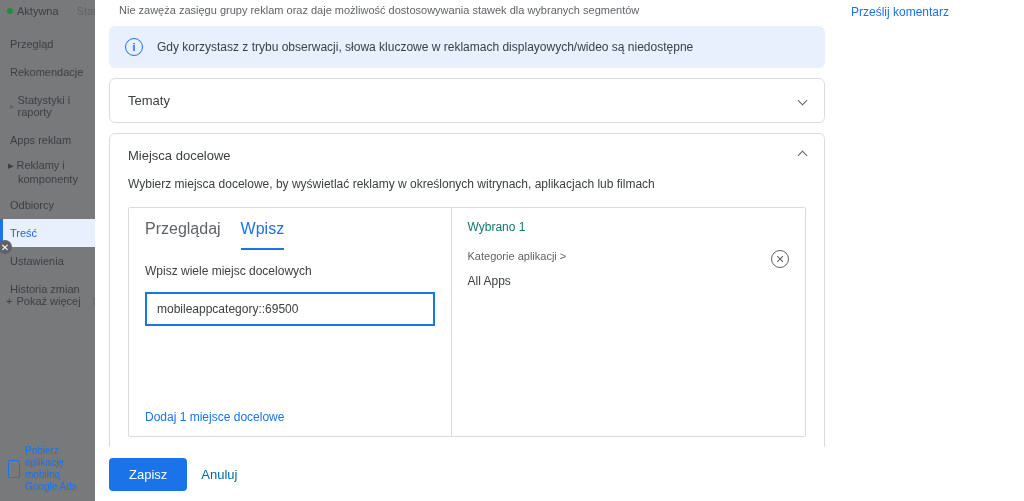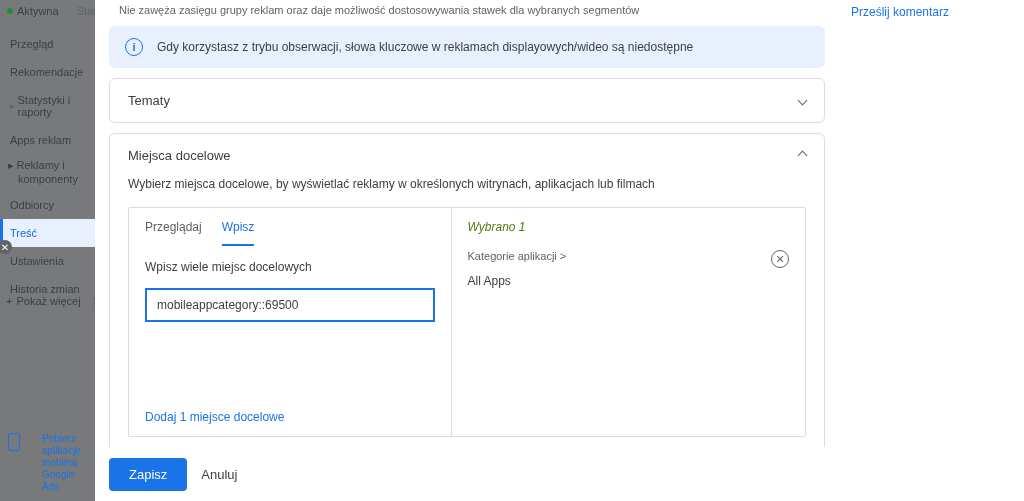--- a/index.html
+++ b/index.html
@@ -15,21 +15,21 @@
     .sidebar-nav { position: absolute; left: 0; top: 30px; width: 95px; }
     .nav-item { font-size: 11px; color: #3c4043; padding: 8px 10px; cursor: pointer; display: flex; align-items: center; }
     .nav-item.active { background: #e8f0fe; color: #1967d2; border-left: 3px solid #1a73e8; padding-left: 7px; font-weight: 500; }
     .nav-expand { font-size: 9px; margin-right: 3px; color: #5f6368; }
     .nav-sub { font-size: 11px; color: #3c4043; padding: 4px 10px 4px 18px; cursor: pointer; line-height: 1.3; }
 
     .show-more { position: absolute; left: 6px; top: 295px; font-size: 11px; color: #3c4043; display: flex; align-items: center; gap: 4px; }
 
     .close-x { position: absolute; left: -2px; top: 240px; width: 14px; height: 14px; background: #5f6368; border-radius: 50%; color: #fff; font-size: 10px; display: flex; align-items: center; justify-content: center; }
 
-    .app-promo { position: absolute; left: 8px; bottom: 8px; font-size: 10px; color: #1a73e8; display: flex; align-items: flex-start; gap: 22px; max-width: 80px; line-height: 1.2; }
+    .app-promo { position: absolute; left: 8px; bottom: 8px; font-size: 10px; color: #1a73e8; display: flex; align-items: center; gap: 5px; max-width: 80px; line-height: 1.2; }
     .app-promo-icon { width: 12px; height: 18px; border: 1.5px solid #1a73e8; border-radius: 2px; flex-shrink: 0; }
 
     .modal { position: absolute; left: 95px; top: 0; right: 0; bottom: 0; background: #fff; display: flex; }
 
     .main-col { flex: 1; padding: 0 14px 0 14px; overflow-y: auto; }
     .right-col { width: 185px; padding: 2px 12px; }
 
     .feedback-link { color: #1a73e8; font-size: 12px; cursor: pointer; }
 
     .top-hint { font-size: 11px; color: #5f6368; padding: 4px 10px 10px 10px; }
@@ -39,42 +39,42 @@
 
     .card { border: 1px solid #dadce0; border-radius: 6px; margin-bottom: 10px; background: #fff; }
     .card-header { padding: 14px 18px; font-size: 13px; color: #3c4043; font-weight: 500; display: flex; justify-content: space-between; align-items: center; cursor: pointer; }
     .card-body { padding: 0 18px 14px; }
     .section-desc { font-size: 12px; color: #3c4043; padding: 0 0 16px 0; }
 
     .placements-box { border: 1px solid #dadce0; border-radius: 2px; display: flex; min-height: 230px; }
     .left-pane { flex: 1; border-right: 1px solid #dadce0; display: flex; flex-direction: column; }
     .right-pane { flex: 1; padding: 12px 16px; }
 
-    .tabs { display: flex; gap: 20px; padding: 12px 16px 0; font-size: 12px; color: #5f6368; }
+    .tabs { display: flex; gap: 20px; padding: 12px 16px 0; font-size: 16px; color: #5f6368; }
     .tab { padding-bottom: 10px; cursor: pointer; }
     .tab.active { color: #1a73e8; border-bottom: 2px solid #1a73e8; font-weight: 500; }
 
     .input-area { padding: 14px 16px; flex: 1; }
     .input-label { font-size: 12px; color: #3c4043; margin-bottom: 14px; }
     .text-input { width: 100%; border: 2px solid #1a73e8; border-radius: 0; padding: 8px 10px; font-size: 12px; outline: none; color: #3c4043; }
 
     .add-link { color: #1a73e8; font-size: 12px; font-weight: 500; padding: 12px 16px; cursor: pointer; }
 
-    .selected-head { font-size: 12px; color: #4d7c0f; margin-bottom: 16px; font-style: italic; }
+    .selected-head { font-size: 12px; color: #0f766e; margin-bottom: 16px; }
     .sel-item { display: flex; justify-content: space-between; align-items: flex-start; }
     .sel-cat { font-size: 11px; color: #5f6368; }
     .sel-name { font-size: 12px; color: #3c4043; margin-top: 12px; }
     .remove-btn { width: 18px; height: 18px; border: 1.5px solid #5f6368; border-radius: 50%; display: flex; align-items: center; justify-content: center; font-size: 11px; color: #5f6368; cursor: pointer; }
 
     .policy-note { font-size: 11px; color: #5f6368; padding: 10px 4px 4px; line-height: 1.4; }
     .policy-note a { color: #1a73e8; text-decoration: none; }
 
     .footer { position: absolute; left: 95px; right: 0; bottom: 0; padding: 10px 14px; display: flex; gap: 14px; align-items: center; background: #fff; border-top: 1px solid transparent; }
     .btn-primary { background: #1a73e8; color: #fff; border: none; padding: 9px 20px; font-size: 13px; font-weight: 500; border-radius: 4px; cursor: pointer; }
-    .btn-text { color: #404040; font-size: 13px; cursor: pointer; font-weight: 500; }
+    .btn-text { color: #0369a1; font-size: 13px; cursor: pointer; font-weight: 500; }
 
     .chev { border: solid #5f6368; border-width: 0 1.5px 1.5px 0; display: inline-block; padding: 3px; }
     .chev.down { transform: rotate(45deg); }
     .chev.up { transform: rotate(-135deg); }
     .chev.right { transform: rotate(-45deg); padding: 2px; }
   </style>
 </head>
 <body>
 
 <div class="sidebar-bg"></div>

